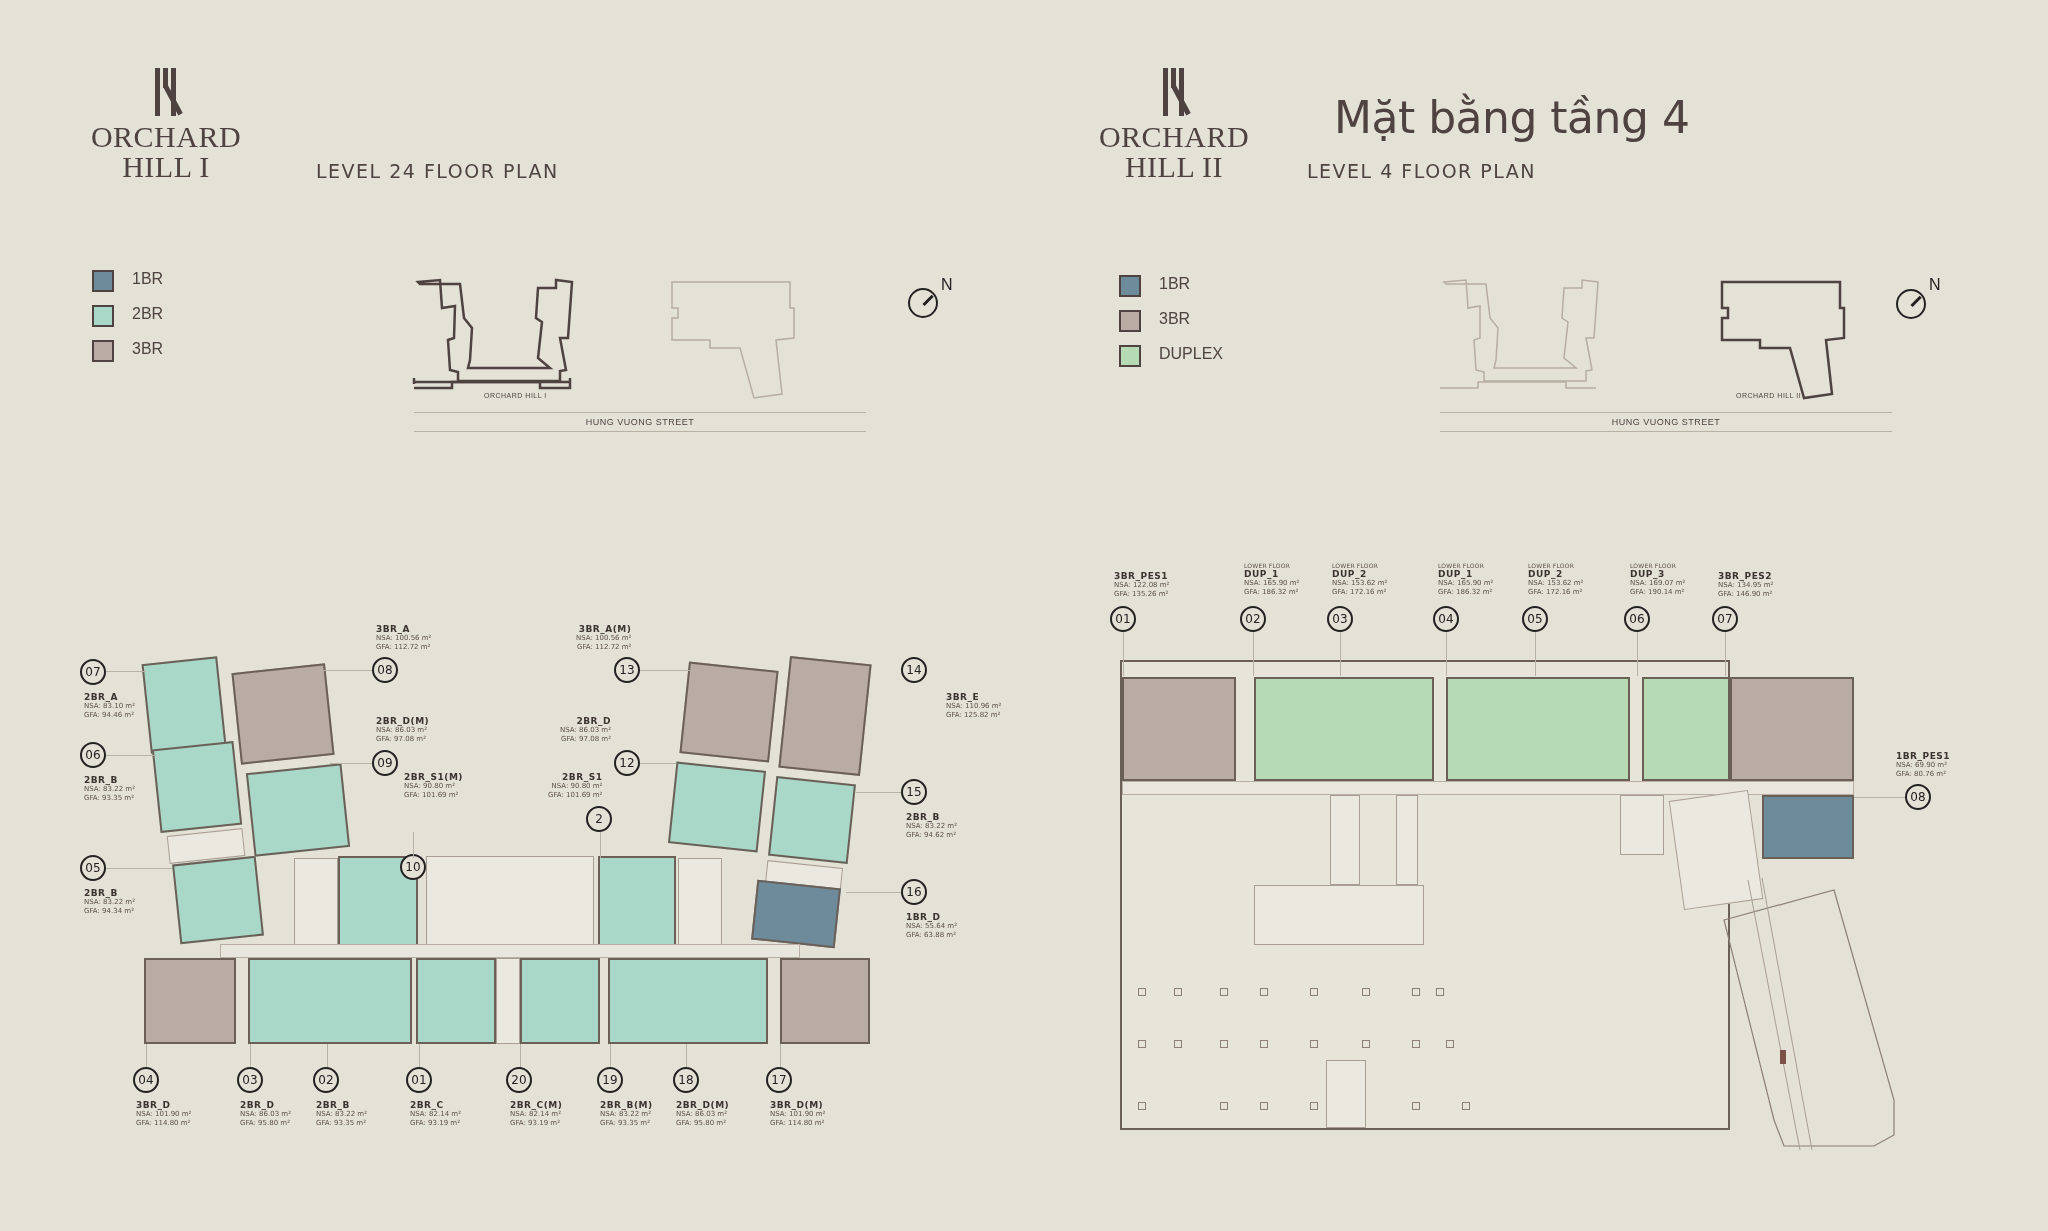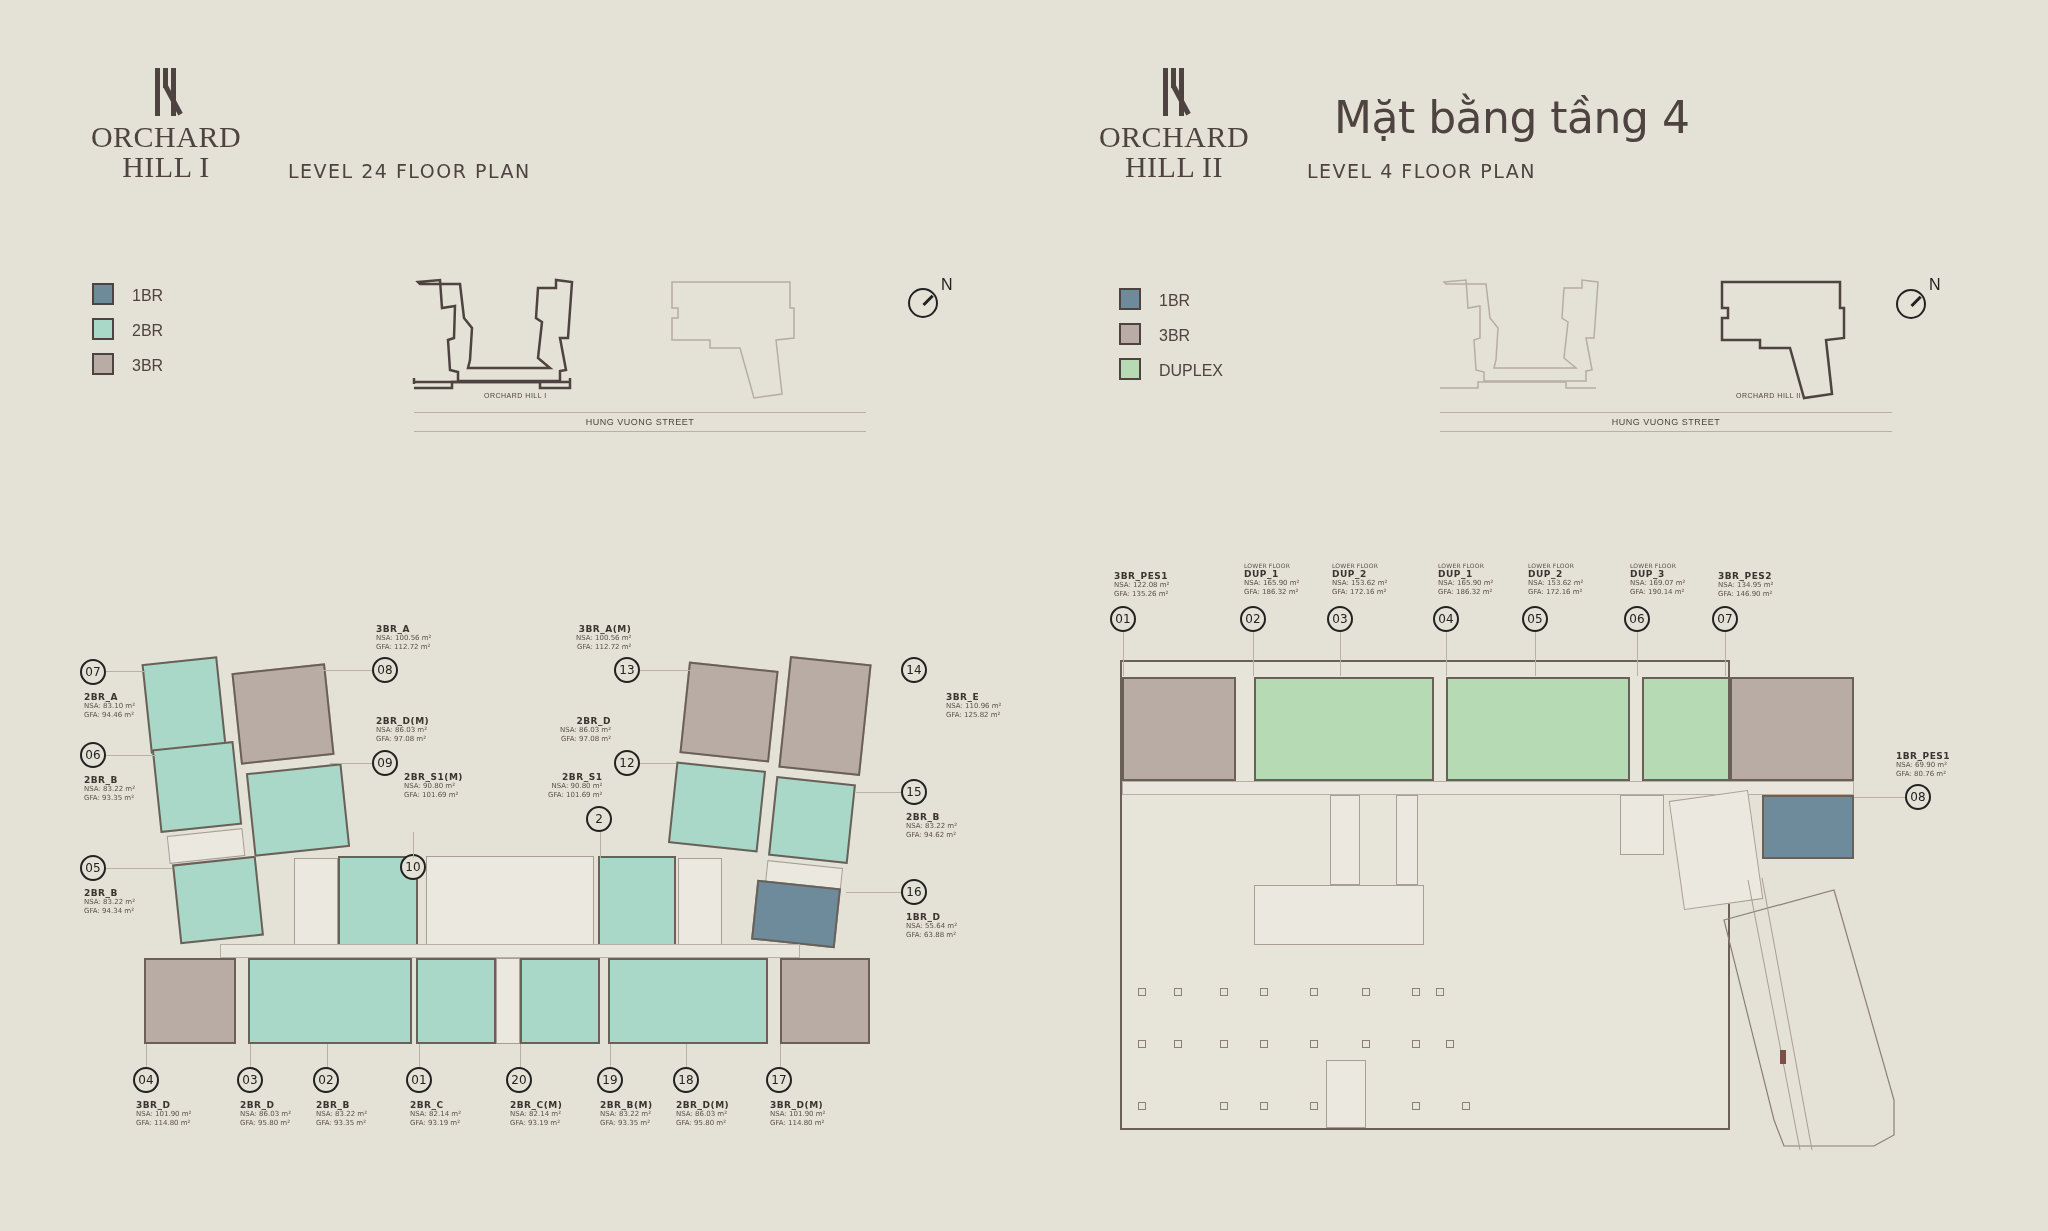--- a/index.html
+++ b/index.html
@@ -14,21 +14,21 @@
   .logo-mark { position: relative; width: 26px; height: 48px; margin: 0 auto 6px; }
   .logo-mark span { position: absolute; top: 0; width: 5px; height: 48px; background: #4e4340; }
   .logo-mark .b1 { left: 2px; } .logo-mark .b2 { left: 10px; height: 20px; } .logo-mark .b3 { left: 18px; }
   .logo-mark .diag { position: absolute; left: 10px; top: 18px; width: 5px; height: 32px; background: #4e4340; transform: rotate(-28deg); transform-origin: top; }
   .logo-name { font-family: "Liberation Serif", serif; font-size: 30px; line-height: 30px; color: #4e4340; letter-spacing: 0.5px; }
 
   .title { position: absolute; top: 92px; font-size: 44px; color: #4e4340; font-family: "DejaVu Sans", sans-serif; font-weight: normal; letter-spacing: -0.5px; }
   .subtitle { position: absolute; top: 160px; font-size: 19px; letter-spacing: 1.5px; color: #4e4340; font-family: "DejaVu Sans", sans-serif; }
 
   .legend { position: absolute; }
-  .legend-item { display: flex; align-items: flex-end; height: 35px; }
+  .legend-item { display: flex; align-items: flex-start; height: 35px; }
   .swatch { width: 22px; height: 22px; border: 2px solid #4e4340; margin-right: 18px; }
   .legend-label { font-size: 16px; color: #4e4340; }
 
   .keyplan { position: absolute; top: 278px; }
   .keyplan-caption { position: absolute; font-size: 7px; letter-spacing: 0.5px; color: #4e4340; }
   .street { position: absolute; height: 20px; border-top: 1px solid #b8b2a6; border-bottom: 1px solid #b8b2a6; text-align: center; font-size: 9px; line-height: 18px; letter-spacing: 0.5px; color: #4e4340; }
 
   .compass { position: absolute; width: 30px; height: 30px; border: 2px solid #222; border-radius: 50%; }
   .compass::after { content: ""; position: absolute; left: 12px; top: 4px; width: 3px; height: 13px; background: #222; transform: rotate(45deg); transform-origin: bottom; top: 2px; }
   .compass-n { position: absolute; font-size: 16px; color: #222; }
@@ -59,21 +59,21 @@
   <div class="logo" style="left:86px;">
     <div class="logo-mark">
         <span class="b1"></span>
         <span class="b2"></span>
         <span class="b3"></span>
         <div class="diag"></div>
       </div>
     <div class="logo-name">ORCHARD</div>
     <div class="logo-name">HILL I</div>
   </div>
-  <div class="subtitle" style="left:288px;">LEVEL 24 FLOOR PLAN</div>
+  <div class="subtitle" style="left:316px;">LEVEL 24 FLOOR PLAN</div>
 
   <div class="legend" style="left:92px; top:270px;">
     <div class="legend-item">
         <div class="swatch c1"></div>
         <span class="legend-label">1BR</span>
       </div>
     <div class="legend-item">
         <div class="swatch c2"></div>
         <span class="legend-label">2BR</span>
       </div>

